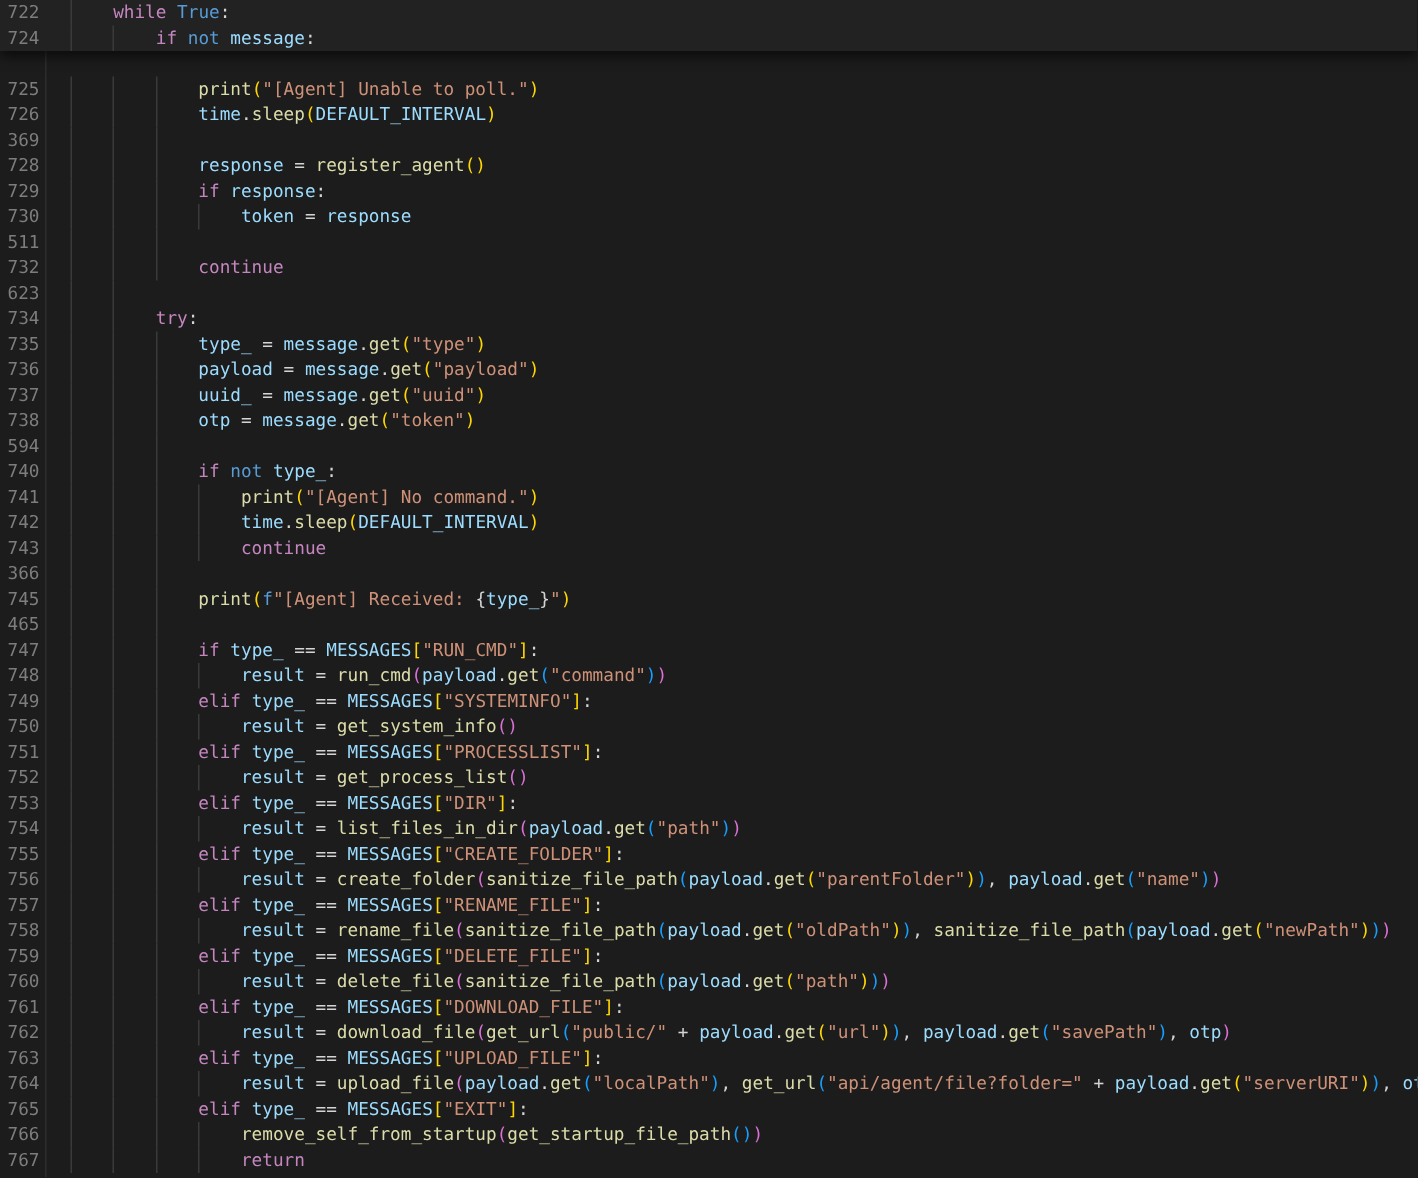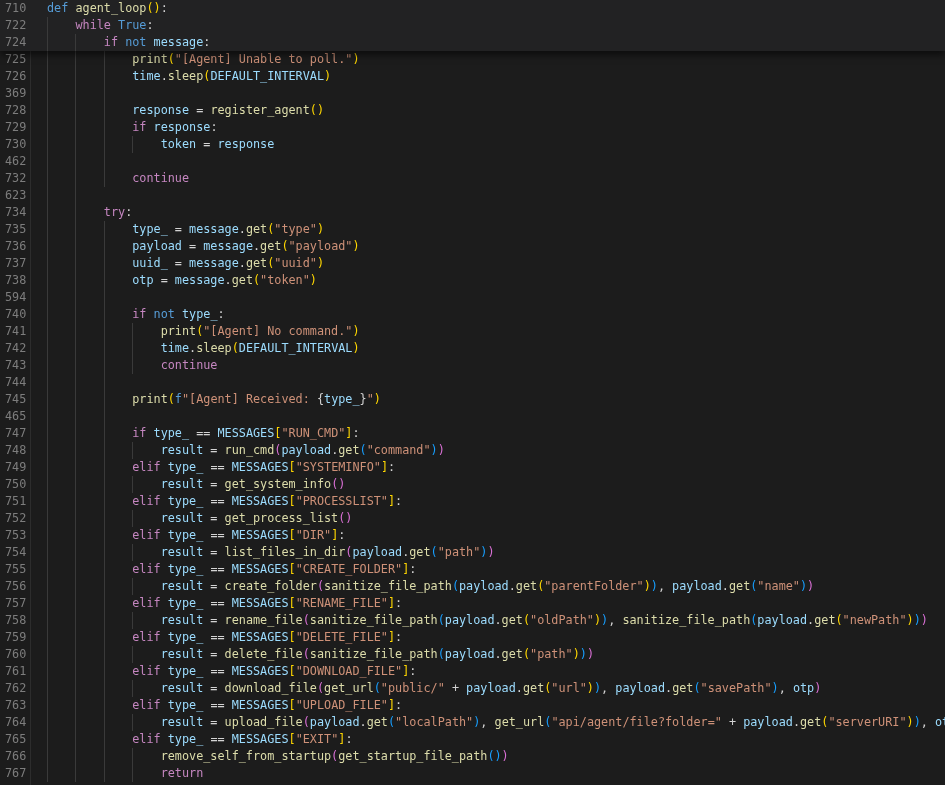--- a/index.html
+++ b/index.html
@@ -30,34 +30,34 @@
 
 <div id="editor" style="background: rgb(28, 28, 28);">
   <div id="gutter-sep" style="background: rgb(45, 45, 45);"></div>
   <div id="lines">
       <div class="row"><div class="guide" style="left: 47px; background: rgb(58, 58, 58);"></div><div class="guide" style="left: 75.4px; background: rgb(58, 58, 58);"></div><div class="guide" style="left: 103.8px; background: rgb(58, 58, 58);"></div><span class="ln" style="color: rgb(125, 125, 125);">725</span><span class="code"><span style="color: rgb(212, 212, 212);">            </span><span style="color: rgb(220, 220, 170);">print</span><span style="color: rgb(255, 215, 0);">(</span><span style="color: rgb(206, 145, 120);">"[Agent] Unable to poll."</span><span style="color: rgb(255, 215, 0);">)</span></span></div>
       <div class="row"><div class="guide" style="left: 47px; background: rgb(58, 58, 58);"></div><div class="guide" style="left: 75.4px; background: rgb(58, 58, 58);"></div><div class="guide" style="left: 103.8px; background: rgb(58, 58, 58);"></div><span class="ln" style="color: rgb(125, 125, 125);">726</span><span class="code"><span style="color: rgb(212, 212, 212);">            </span><span style="color: rgb(156, 220, 254);">time</span><span style="color: rgb(212, 212, 212);">.</span><span style="color: rgb(220, 220, 170);">sleep</span><span style="color: rgb(255, 215, 0);">(</span><span style="color: rgb(156, 220, 254);">DEFAULT_INTERVAL</span><span style="color: rgb(255, 215, 0);">)</span></span></div>
       <div class="row"><div class="guide" style="left: 47px; background: rgb(58, 58, 58);"></div><div class="guide" style="left: 75.4px; background: rgb(58, 58, 58);"></div><div class="guide" style="left: 103.8px; background: rgb(58, 58, 58);"></div><span class="ln" style="color: rgb(125, 125, 125);">369</span><span class="code"></span></div>
       <div class="row"><div class="guide" style="left: 47px; background: rgb(58, 58, 58);"></div><div class="guide" style="left: 75.4px; background: rgb(58, 58, 58);"></div><div class="guide" style="left: 103.8px; background: rgb(58, 58, 58);"></div><span class="ln" style="color: rgb(125, 125, 125);">728</span><span class="code"><span style="color: rgb(212, 212, 212);">            </span><span style="color: rgb(156, 220, 254);">response</span><span style="color: rgb(212, 212, 212);"> = </span><span style="color: rgb(220, 220, 170);">register_agent</span><span style="color: rgb(255, 215, 0);">()</span></span></div>
       <div class="row"><div class="guide" style="left: 47px; background: rgb(58, 58, 58);"></div><div class="guide" style="left: 75.4px; background: rgb(58, 58, 58);"></div><div class="guide" style="left: 103.8px; background: rgb(58, 58, 58);"></div><span class="ln" style="color: rgb(125, 125, 125);">729</span><span class="code"><span style="color: rgb(212, 212, 212);">            </span><span style="color: rgb(197, 134, 192);">if</span><span style="color: rgb(212, 212, 212);"> </span><span style="color: rgb(156, 220, 254);">response</span><span style="color: rgb(212, 212, 212);">:</span></span></div>
       <div class="row"><div class="guide" style="left: 47px; background: rgb(58, 58, 58);"></div><div class="guide" style="left: 75.4px; background: rgb(58, 58, 58);"></div><div class="guide" style="left: 103.8px; background: rgb(58, 58, 58);"></div><div class="guide" style="left: 132.2px; background: rgb(58, 58, 58);"></div><span class="ln" style="color: rgb(125, 125, 125);">730</span><span class="code"><span style="color: rgb(212, 212, 212);">                </span><span style="color: rgb(156, 220, 254);">token</span><span style="color: rgb(212, 212, 212);"> = </span><span style="color: rgb(156, 220, 254);">response</span></span></div>
-      <div class="row"><div class="guide" style="left: 47px; background: rgb(58, 58, 58);"></div><div class="guide" style="left: 75.4px; background: rgb(58, 58, 58);"></div><div class="guide" style="left: 103.8px; background: rgb(58, 58, 58);"></div><span class="ln" style="color: rgb(125, 125, 125);">462</span><span class="code"></span></div>
+      <div class="row"><div class="guide" style="left: 47px; background: rgb(58, 58, 58);"></div><div class="guide" style="left: 75.4px; background: rgb(58, 58, 58);"></div><div class="guide" style="left: 103.8px; background: rgb(58, 58, 58);"></div><span class="ln" style="color: rgb(125, 125, 125);">511</span><span class="code"></span></div>
       <div class="row"><div class="guide" style="left: 47px; background: rgb(58, 58, 58);"></div><div class="guide" style="left: 75.4px; background: rgb(58, 58, 58);"></div><div class="guide" style="left: 103.8px; background: rgb(58, 58, 58);"></div><span class="ln" style="color: rgb(125, 125, 125);">732</span><span class="code"><span style="color: rgb(212, 212, 212);">            </span><span style="color: rgb(197, 134, 192);">continue</span></span></div>
       <div class="row"><div class="guide" style="left: 47px; background: rgb(58, 58, 58);"></div><div class="guide" style="left: 75.4px; background: rgb(58, 58, 58);"></div><span class="ln" style="color: rgb(125, 125, 125);">623</span><span class="code"></span></div>
       <div class="row"><div class="guide" style="left: 47px; background: rgb(58, 58, 58);"></div><div class="guide" style="left: 75.4px; background: rgb(58, 58, 58);"></div><span class="ln" style="color: rgb(125, 125, 125);">734</span><span class="code"><span style="color: rgb(212, 212, 212);">        </span><span style="color: rgb(197, 134, 192);">try</span><span style="color: rgb(212, 212, 212);">:</span></span></div>
       <div class="row"><div class="guide" style="left: 47px; background: rgb(58, 58, 58);"></div><div class="guide" style="left: 75.4px; background: rgb(58, 58, 58);"></div><div class="guide" style="left: 103.8px; background: rgb(58, 58, 58);"></div><span class="ln" style="color: rgb(125, 125, 125);">735</span><span class="code"><span style="color: rgb(212, 212, 212);">            </span><span style="color: rgb(156, 220, 254);">type_</span><span style="color: rgb(212, 212, 212);"> = </span><span style="color: rgb(156, 220, 254);">message</span><span style="color: rgb(212, 212, 212);">.</span><span style="color: rgb(220, 220, 170);">get</span><span style="color: rgb(255, 215, 0);">(</span><span style="color: rgb(206, 145, 120);">"type"</span><span style="color: rgb(255, 215, 0);">)</span></span></div>
       <div class="row"><div class="guide" style="left: 47px; background: rgb(58, 58, 58);"></div><div class="guide" style="left: 75.4px; background: rgb(58, 58, 58);"></div><div class="guide" style="left: 103.8px; background: rgb(58, 58, 58);"></div><span class="ln" style="color: rgb(125, 125, 125);">736</span><span class="code"><span style="color: rgb(212, 212, 212);">            </span><span style="color: rgb(156, 220, 254);">payload</span><span style="color: rgb(212, 212, 212);"> = </span><span style="color: rgb(156, 220, 254);">message</span><span style="color: rgb(212, 212, 212);">.</span><span style="color: rgb(220, 220, 170);">get</span><span style="color: rgb(255, 215, 0);">(</span><span style="color: rgb(206, 145, 120);">"payload"</span><span style="color: rgb(255, 215, 0);">)</span></span></div>
       <div class="row"><div class="guide" style="left: 47px; background: rgb(58, 58, 58);"></div><div class="guide" style="left: 75.4px; background: rgb(58, 58, 58);"></div><div class="guide" style="left: 103.8px; background: rgb(58, 58, 58);"></div><span class="ln" style="color: rgb(125, 125, 125);">737</span><span class="code"><span style="color: rgb(212, 212, 212);">            </span><span style="color: rgb(156, 220, 254);">uuid_</span><span style="color: rgb(212, 212, 212);"> = </span><span style="color: rgb(156, 220, 254);">message</span><span style="color: rgb(212, 212, 212);">.</span><span style="color: rgb(220, 220, 170);">get</span><span style="color: rgb(255, 215, 0);">(</span><span style="color: rgb(206, 145, 120);">"uuid"</span><span style="color: rgb(255, 215, 0);">)</span></span></div>
       <div class="row"><div class="guide" style="left: 47px; background: rgb(58, 58, 58);"></div><div class="guide" style="left: 75.4px; background: rgb(58, 58, 58);"></div><div class="guide" style="left: 103.8px; background: rgb(58, 58, 58);"></div><span class="ln" style="color: rgb(125, 125, 125);">738</span><span class="code"><span style="color: rgb(212, 212, 212);">            </span><span style="color: rgb(156, 220, 254);">otp</span><span style="color: rgb(212, 212, 212);"> = </span><span style="color: rgb(156, 220, 254);">message</span><span style="color: rgb(212, 212, 212);">.</span><span style="color: rgb(220, 220, 170);">get</span><span style="color: rgb(255, 215, 0);">(</span><span style="color: rgb(206, 145, 120);">"token"</span><span style="color: rgb(255, 215, 0);">)</span></span></div>
       <div class="row"><div class="guide" style="left: 47px; background: rgb(58, 58, 58);"></div><div class="guide" style="left: 75.4px; background: rgb(58, 58, 58);"></div><div class="guide" style="left: 103.8px; background: rgb(58, 58, 58);"></div><span class="ln" style="color: rgb(125, 125, 125);">594</span><span class="code"></span></div>
       <div class="row"><div class="guide" style="left: 47px; background: rgb(58, 58, 58);"></div><div class="guide" style="left: 75.4px; background: rgb(58, 58, 58);"></div><div class="guide" style="left: 103.8px; background: rgb(58, 58, 58);"></div><span class="ln" style="color: rgb(125, 125, 125);">740</span><span class="code"><span style="color: rgb(212, 212, 212);">            </span><span style="color: rgb(197, 134, 192);">if</span><span style="color: rgb(212, 212, 212);"> </span><span style="color: rgb(86, 156, 214);">not</span><span style="color: rgb(212, 212, 212);"> </span><span style="color: rgb(156, 220, 254);">type_</span><span style="color: rgb(212, 212, 212);">:</span></span></div>
       <div class="row"><div class="guide" style="left: 47px; background: rgb(58, 58, 58);"></div><div class="guide" style="left: 75.4px; background: rgb(58, 58, 58);"></div><div class="guide" style="left: 103.8px; background: rgb(58, 58, 58);"></div><div class="guide" style="left: 132.2px; background: rgb(58, 58, 58);"></div><span class="ln" style="color: rgb(125, 125, 125);">741</span><span class="code"><span style="color: rgb(212, 212, 212);">                </span><span style="color: rgb(220, 220, 170);">print</span><span style="color: rgb(255, 215, 0);">(</span><span style="color: rgb(206, 145, 120);">"[Agent] No command."</span><span style="color: rgb(255, 215, 0);">)</span></span></div>
       <div class="row"><div class="guide" style="left: 47px; background: rgb(58, 58, 58);"></div><div class="guide" style="left: 75.4px; background: rgb(58, 58, 58);"></div><div class="guide" style="left: 103.8px; background: rgb(58, 58, 58);"></div><div class="guide" style="left: 132.2px; background: rgb(58, 58, 58);"></div><span class="ln" style="color: rgb(125, 125, 125);">742</span><span class="code"><span style="color: rgb(212, 212, 212);">                </span><span style="color: rgb(156, 220, 254);">time</span><span style="color: rgb(212, 212, 212);">.</span><span style="color: rgb(220, 220, 170);">sleep</span><span style="color: rgb(255, 215, 0);">(</span><span style="color: rgb(156, 220, 254);">DEFAULT_INTERVAL</span><span style="color: rgb(255, 215, 0);">)</span></span></div>
       <div class="row"><div class="guide" style="left: 47px; background: rgb(58, 58, 58);"></div><div class="guide" style="left: 75.4px; background: rgb(58, 58, 58);"></div><div class="guide" style="left: 103.8px; background: rgb(58, 58, 58);"></div><div class="guide" style="left: 132.2px; background: rgb(58, 58, 58);"></div><span class="ln" style="color: rgb(125, 125, 125);">743</span><span class="code"><span style="color: rgb(212, 212, 212);">                </span><span style="color: rgb(197, 134, 192);">continue</span></span></div>
-      <div class="row"><div class="guide" style="left: 47px; background: rgb(58, 58, 58);"></div><div class="guide" style="left: 75.4px; background: rgb(58, 58, 58);"></div><div class="guide" style="left: 103.8px; background: rgb(58, 58, 58);"></div><span class="ln" style="color: rgb(125, 125, 125);">744</span><span class="code"></span></div>
+      <div class="row"><div class="guide" style="left: 47px; background: rgb(58, 58, 58);"></div><div class="guide" style="left: 75.4px; background: rgb(58, 58, 58);"></div><div class="guide" style="left: 103.8px; background: rgb(58, 58, 58);"></div><span class="ln" style="color: rgb(125, 125, 125);">366</span><span class="code"></span></div>
       <div class="row"><div class="guide" style="left: 47px; background: rgb(58, 58, 58);"></div><div class="guide" style="left: 75.4px; background: rgb(58, 58, 58);"></div><div class="guide" style="left: 103.8px; background: rgb(58, 58, 58);"></div><span class="ln" style="color: rgb(125, 125, 125);">745</span><span class="code"><span style="color: rgb(212, 212, 212);">            </span><span style="color: rgb(220, 220, 170);">print</span><span style="color: rgb(255, 215, 0);">(</span><span style="color: rgb(86, 156, 214);">f</span><span style="color: rgb(206, 145, 120);">"[Agent] Received: </span><span style="color: rgb(212, 212, 212);">{</span><span style="color: rgb(156, 220, 254);">type_</span><span style="color: rgb(212, 212, 212);">}</span><span style="color: rgb(206, 145, 120);">"</span><span style="color: rgb(255, 215, 0);">)</span></span></div>
       <div class="row"><div class="guide" style="left: 47px; background: rgb(58, 58, 58);"></div><div class="guide" style="left: 75.4px; background: rgb(58, 58, 58);"></div><div class="guide" style="left: 103.8px; background: rgb(58, 58, 58);"></div><span class="ln" style="color: rgb(125, 125, 125);">465</span><span class="code"></span></div>
       <div class="row"><div class="guide" style="left: 47px; background: rgb(58, 58, 58);"></div><div class="guide" style="left: 75.4px; background: rgb(58, 58, 58);"></div><div class="guide" style="left: 103.8px; background: rgb(58, 58, 58);"></div><span class="ln" style="color: rgb(125, 125, 125);">747</span><span class="code"><span style="color: rgb(212, 212, 212);">            </span><span style="color: rgb(197, 134, 192);">if</span><span style="color: rgb(212, 212, 212);"> </span><span style="color: rgb(156, 220, 254);">type_</span><span style="color: rgb(212, 212, 212);"> == </span><span style="color: rgb(156, 220, 254);">MESSAGES</span><span style="color: rgb(255, 215, 0);">[</span><span style="color: rgb(206, 145, 120);">"RUN_CMD"</span><span style="color: rgb(255, 215, 0);">]</span><span style="color: rgb(212, 212, 212);">:</span></span></div>
       <div class="row"><div class="guide" style="left: 47px; background: rgb(58, 58, 58);"></div><div class="guide" style="left: 75.4px; background: rgb(58, 58, 58);"></div><div class="guide" style="left: 103.8px; background: rgb(58, 58, 58);"></div><div class="guide" style="left: 132.2px; background: rgb(58, 58, 58);"></div><span class="ln" style="color: rgb(125, 125, 125);">748</span><span class="code"><span style="color: rgb(212, 212, 212);">                </span><span style="color: rgb(156, 220, 254);">result</span><span style="color: rgb(212, 212, 212);"> = </span><span style="color: rgb(220, 220, 170);">run_cmd</span><span style="color: rgb(218, 112, 214);">(</span><span style="color: rgb(156, 220, 254);">payload</span><span style="color: rgb(212, 212, 212);">.</span><span style="color: rgb(220, 220, 170);">get</span><span style="color: rgb(23, 159, 255);">(</span><span style="color: rgb(206, 145, 120);">"command"</span><span style="color: rgb(23, 159, 255);">)</span><span style="color: rgb(218, 112, 214);">)</span></span></div>
       <div class="row"><div class="guide" style="left: 47px; background: rgb(58, 58, 58);"></div><div class="guide" style="left: 75.4px; background: rgb(58, 58, 58);"></div><div class="guide" style="left: 103.8px; background: rgb(58, 58, 58);"></div><span class="ln" style="color: rgb(125, 125, 125);">749</span><span class="code"><span style="color: rgb(212, 212, 212);">            </span><span style="color: rgb(197, 134, 192);">elif</span><span style="color: rgb(212, 212, 212);"> </span><span style="color: rgb(156, 220, 254);">type_</span><span style="color: rgb(212, 212, 212);"> == </span><span style="color: rgb(156, 220, 254);">MESSAGES</span><span style="color: rgb(255, 215, 0);">[</span><span style="color: rgb(206, 145, 120);">"SYSTEMINFO"</span><span style="color: rgb(255, 215, 0);">]</span><span style="color: rgb(212, 212, 212);">:</span></span></div>
       <div class="row"><div class="guide" style="left: 47px; background: rgb(58, 58, 58);"></div><div class="guide" style="left: 75.4px; background: rgb(58, 58, 58);"></div><div class="guide" style="left: 103.8px; background: rgb(58, 58, 58);"></div><div class="guide" style="left: 132.2px; background: rgb(58, 58, 58);"></div><span class="ln" style="color: rgb(125, 125, 125);">750</span><span class="code"><span style="color: rgb(212, 212, 212);">                </span><span style="color: rgb(156, 220, 254);">result</span><span style="color: rgb(212, 212, 212);"> = </span><span style="color: rgb(220, 220, 170);">get_system_info</span><span style="color: rgb(218, 112, 214);">()</span></span></div>
       <div class="row"><div class="guide" style="left: 47px; background: rgb(58, 58, 58);"></div><div class="guide" style="left: 75.4px; background: rgb(58, 58, 58);"></div><div class="guide" style="left: 103.8px; background: rgb(58, 58, 58);"></div><span class="ln" style="color: rgb(125, 125, 125);">751</span><span class="code"><span style="color: rgb(212, 212, 212);">            </span><span style="color: rgb(197, 134, 192);">elif</span><span style="color: rgb(212, 212, 212);"> </span><span style="color: rgb(156, 220, 254);">type_</span><span style="color: rgb(212, 212, 212);"> == </span><span style="color: rgb(156, 220, 254);">MESSAGES</span><span style="color: rgb(255, 215, 0);">[</span><span style="color: rgb(206, 145, 120);">"PROCESSLIST"</span><span style="color: rgb(255, 215, 0);">]</span><span style="color: rgb(212, 212, 212);">:</span></span></div>
       <div class="row"><div class="guide" style="left: 47px; background: rgb(58, 58, 58);"></div><div class="guide" style="left: 75.4px; background: rgb(58, 58, 58);"></div><div class="guide" style="left: 103.8px; background: rgb(58, 58, 58);"></div><div class="guide" style="left: 132.2px; background: rgb(58, 58, 58);"></div><span class="ln" style="color: rgb(125, 125, 125);">752</span><span class="code"><span style="color: rgb(212, 212, 212);">                </span><span style="color: rgb(156, 220, 254);">result</span><span style="color: rgb(212, 212, 212);"> = </span><span style="color: rgb(220, 220, 170);">get_process_list</span><span style="color: rgb(218, 112, 214);">()</span></span></div>
       <div class="row"><div class="guide" style="left: 47px; background: rgb(58, 58, 58);"></div><div class="guide" style="left: 75.4px; background: rgb(58, 58, 58);"></div><div class="guide" style="left: 103.8px; background: rgb(58, 58, 58);"></div><span class="ln" style="color: rgb(125, 125, 125);">753</span><span class="code"><span style="color: rgb(212, 212, 212);">            </span><span style="color: rgb(197, 134, 192);">elif</span><span style="color: rgb(212, 212, 212);"> </span><span style="color: rgb(156, 220, 254);">type_</span><span style="color: rgb(212, 212, 212);"> == </span><span style="color: rgb(156, 220, 254);">MESSAGES</span><span style="color: rgb(255, 215, 0);">[</span><span style="color: rgb(206, 145, 120);">"DIR"</span><span style="color: rgb(255, 215, 0);">]</span><span style="color: rgb(212, 212, 212);">:</span></span></div>
       <div class="row"><div class="guide" style="left: 47px; background: rgb(58, 58, 58);"></div><div class="guide" style="left: 75.4px; background: rgb(58, 58, 58);"></div><div class="guide" style="left: 103.8px; background: rgb(58, 58, 58);"></div><div class="guide" style="left: 132.2px; background: rgb(58, 58, 58);"></div><span class="ln" style="color: rgb(125, 125, 125);">754</span><span class="code"><span style="color: rgb(212, 212, 212);">                </span><span style="color: rgb(156, 220, 254);">result</span><span style="color: rgb(212, 212, 212);"> = </span><span style="color: rgb(220, 220, 170);">list_files_in_dir</span><span style="color: rgb(218, 112, 214);">(</span><span style="color: rgb(156, 220, 254);">payload</span><span style="color: rgb(212, 212, 212);">.</span><span style="color: rgb(220, 220, 170);">get</span><span style="color: rgb(23, 159, 255);">(</span><span style="color: rgb(206, 145, 120);">"path"</span><span style="color: rgb(23, 159, 255);">)</span><span style="color: rgb(218, 112, 214);">)</span></span></div>
@@ -69,17 +69,16 @@
       <div class="row"><div class="guide" style="left: 47px; background: rgb(58, 58, 58);"></div><div class="guide" style="left: 75.4px; background: rgb(58, 58, 58);"></div><div class="guide" style="left: 103.8px; background: rgb(58, 58, 58);"></div><div class="guide" style="left: 132.2px; background: rgb(58, 58, 58);"></div><span class="ln" style="color: rgb(125, 125, 125);">760</span><span class="code"><span style="color: rgb(212, 212, 212);">                </span><span style="color: rgb(156, 220, 254);">result</span><span style="color: rgb(212, 212, 212);"> = </span><span style="color: rgb(220, 220, 170);">delete_file</span><span style="color: rgb(218, 112, 214);">(</span><span style="color: rgb(220, 220, 170);">sanitize_file_path</span><span style="color: rgb(23, 159, 255);">(</span><span style="color: rgb(156, 220, 254);">payload</span><span style="color: rgb(212, 212, 212);">.</span><span style="color: rgb(220, 220, 170);">get</span><span style="color: rgb(255, 215, 0);">(</span><span style="color: rgb(206, 145, 120);">"path"</span><span style="color: rgb(255, 215, 0);">)</span><span style="color: rgb(23, 159, 255);">)</span><span style="color: rgb(218, 112, 214);">)</span></span></div>
       <div class="row"><div class="guide" style="left: 47px; background: rgb(58, 58, 58);"></div><div class="guide" style="left: 75.4px; background: rgb(58, 58, 58);"></div><div class="guide" style="left: 103.8px; background: rgb(58, 58, 58);"></div><span class="ln" style="color: rgb(125, 125, 125);">761</span><span class="code"><span style="color: rgb(212, 212, 212);">            </span><span style="color: rgb(197, 134, 192);">elif</span><span style="color: rgb(212, 212, 212);"> </span><span style="color: rgb(156, 220, 254);">type_</span><span style="color: rgb(212, 212, 212);"> == </span><span style="color: rgb(156, 220, 254);">MESSAGES</span><span style="color: rgb(255, 215, 0);">[</span><span style="color: rgb(206, 145, 120);">"DOWNLOAD_FILE"</span><span style="color: rgb(255, 215, 0);">]</span><span style="color: rgb(212, 212, 212);">:</span></span></div>
       <div class="row"><div class="guide" style="left: 47px; background: rgb(58, 58, 58);"></div><div class="guide" style="left: 75.4px; background: rgb(58, 58, 58);"></div><div class="guide" style="left: 103.8px; background: rgb(58, 58, 58);"></div><div class="guide" style="left: 132.2px; background: rgb(58, 58, 58);"></div><span class="ln" style="color: rgb(125, 125, 125);">762</span><span class="code"><span style="color: rgb(212, 212, 212);">                </span><span style="color: rgb(156, 220, 254);">result</span><span style="color: rgb(212, 212, 212);"> = </span><span style="color: rgb(220, 220, 170);">download_file</span><span style="color: rgb(218, 112, 214);">(</span><span style="color: rgb(220, 220, 170);">get_url</span><span style="color: rgb(23, 159, 255);">(</span><span style="color: rgb(206, 145, 120);">"public/"</span><span style="color: rgb(212, 212, 212);"> + </span><span style="color: rgb(156, 220, 254);">payload</span><span style="color: rgb(212, 212, 212);">.</span><span style="color: rgb(220, 220, 170);">get</span><span style="color: rgb(255, 215, 0);">(</span><span style="color: rgb(206, 145, 120);">"url"</span><span style="color: rgb(255, 215, 0);">)</span><span style="color: rgb(23, 159, 255);">)</span><span style="color: rgb(212, 212, 212);">, </span><span style="color: rgb(156, 220, 254);">payload</span><span style="color: rgb(212, 212, 212);">.</span><span style="color: rgb(220, 220, 170);">get</span><span style="color: rgb(23, 159, 255);">(</span><span style="color: rgb(206, 145, 120);">"savePath"</span><span style="color: rgb(23, 159, 255);">)</span><span style="color: rgb(212, 212, 212);">, </span><span style="color: rgb(156, 220, 254);">otp</span><span style="color: rgb(218, 112, 214);">)</span></span></div>
       <div class="row"><div class="guide" style="left: 47px; background: rgb(58, 58, 58);"></div><div class="guide" style="left: 75.4px; background: rgb(58, 58, 58);"></div><div class="guide" style="left: 103.8px; background: rgb(58, 58, 58);"></div><span class="ln" style="color: rgb(125, 125, 125);">763</span><span class="code"><span style="color: rgb(212, 212, 212);">            </span><span style="color: rgb(197, 134, 192);">elif</span><span style="color: rgb(212, 212, 212);"> </span><span style="color: rgb(156, 220, 254);">type_</span><span style="color: rgb(212, 212, 212);"> == </span><span style="color: rgb(156, 220, 254);">MESSAGES</span><span style="color: rgb(255, 215, 0);">[</span><span style="color: rgb(206, 145, 120);">"UPLOAD_FILE"</span><span style="color: rgb(255, 215, 0);">]</span><span style="color: rgb(212, 212, 212);">:</span></span></div>
       <div class="row"><div class="guide" style="left: 47px; background: rgb(58, 58, 58);"></div><div class="guide" style="left: 75.4px; background: rgb(58, 58, 58);"></div><div class="guide" style="left: 103.8px; background: rgb(58, 58, 58);"></div><div class="guide" style="left: 132.2px; background: rgb(58, 58, 58);"></div><span class="ln" style="color: rgb(125, 125, 125);">764</span><span class="code"><span style="color: rgb(212, 212, 212);">                </span><span style="color: rgb(156, 220, 254);">result</span><span style="color: rgb(212, 212, 212);"> = </span><span style="color: rgb(220, 220, 170);">upload_file</span><span style="color: rgb(218, 112, 214);">(</span><span style="color: rgb(156, 220, 254);">payload</span><span style="color: rgb(212, 212, 212);">.</span><span style="color: rgb(220, 220, 170);">get</span><span style="color: rgb(23, 159, 255);">(</span><span style="color: rgb(206, 145, 120);">"localPath"</span><span style="color: rgb(23, 159, 255);">)</span><span style="color: rgb(212, 212, 212);">, </span><span style="color: rgb(220, 220, 170);">get_url</span><span style="color: rgb(23, 159, 255);">(</span><span style="color: rgb(206, 145, 120);">"api/agent/file?folder="</span><span style="color: rgb(212, 212, 212);"> + </span><span style="color: rgb(156, 220, 254);">payload</span><span style="color: rgb(212, 212, 212);">.</span><span style="color: rgb(220, 220, 170);">get</span><span style="color: rgb(255, 215, 0);">(</span><span style="color: rgb(206, 145, 120);">"serverURI"</span><span style="color: rgb(255, 215, 0);">)</span><span style="color: rgb(23, 159, 255);">)</span><span style="color: rgb(212, 212, 212);">, </span><span style="color: rgb(156, 220, 254);">otp</span></span></div>
       <div class="row"><div class="guide" style="left: 47px; background: rgb(58, 58, 58);"></div><div class="guide" style="left: 75.4px; background: rgb(58, 58, 58);"></div><div class="guide" style="left: 103.8px; background: rgb(58, 58, 58);"></div><span class="ln" style="color: rgb(125, 125, 125);">765</span><span class="code"><span style="color: rgb(212, 212, 212);">            </span><span style="color: rgb(197, 134, 192);">elif</span><span style="color: rgb(212, 212, 212);"> </span><span style="color: rgb(156, 220, 254);">type_</span><span style="color: rgb(212, 212, 212);"> == </span><span style="color: rgb(156, 220, 254);">MESSAGES</span><span style="color: rgb(255, 215, 0);">[</span><span style="color: rgb(206, 145, 120);">"EXIT"</span><span style="color: rgb(255, 215, 0);">]</span><span style="color: rgb(212, 212, 212);">:</span></span></div>
       <div class="row"><div class="guide" style="left: 47px; background: rgb(58, 58, 58);"></div><div class="guide" style="left: 75.4px; background: rgb(58, 58, 58);"></div><div class="guide" style="left: 103.8px; background: rgb(58, 58, 58);"></div><div class="guide" style="left: 132.2px; background: rgb(58, 58, 58);"></div><span class="ln" style="color: rgb(125, 125, 125);">766</span><span class="code"><span style="color: rgb(212, 212, 212);">                </span><span style="color: rgb(220, 220, 170);">remove_self_from_startup</span><span style="color: rgb(218, 112, 214);">(</span><span style="color: rgb(220, 220, 170);">get_startup_file_path</span><span style="color: rgb(23, 159, 255);">()</span><span style="color: rgb(218, 112, 214);">)</span></span></div>
       <div class="row"><div class="guide" style="left: 47px; background: rgb(58, 58, 58);"></div><div class="guide" style="left: 75.4px; background: rgb(58, 58, 58);"></div><div class="guide" style="left: 103.8px; background: rgb(58, 58, 58);"></div><div class="guide" style="left: 132.2px; background: rgb(58, 58, 58);"></div><span class="ln" style="color: rgb(125, 125, 125);">767</span><span class="code"><span style="color: rgb(212, 212, 212);">                </span><span style="color: rgb(197, 134, 192);">return</span></span></div>
     </div>
   <div id="sticky" style="background: rgb(34, 34, 35);">
-      <div class="row"><span class="ln" style="color: rgb(125, 125, 125);">710</span><span class="code"><span style="color: rgb(86, 156, 214);">def</span><span style="color: rgb(212, 212, 212);"> </span><span style="color: rgb(220, 220, 170);">agent_loop</span><span style="color: rgb(255, 215, 0);">()</span><span style="color: rgb(212, 212, 212);">:</span></span></div>
       <div class="row"><div class="guide" style="left: 47px; background: rgb(58, 58, 58);"></div><span class="ln" style="color: rgb(125, 125, 125);">722</span><span class="code"><span style="color: rgb(212, 212, 212);">    </span><span style="color: rgb(197, 134, 192);">while</span><span style="color: rgb(212, 212, 212);"> </span><span style="color: rgb(86, 156, 214);">True</span><span style="color: rgb(212, 212, 212);">:</span></span></div>
       <div class="row"><div class="guide" style="left: 47px; background: rgb(58, 58, 58);"></div><div class="guide" style="left: 75.4px; background: rgb(58, 58, 58);"></div><span class="ln" style="color: rgb(125, 125, 125);">724</span><span class="code"><span style="color: rgb(212, 212, 212);">        </span><span style="color: rgb(197, 134, 192);">if</span><span style="color: rgb(212, 212, 212);"> </span><span style="color: rgb(86, 156, 214);">not</span><span style="color: rgb(212, 212, 212);"> </span><span style="color: rgb(156, 220, 254);">message</span><span style="color: rgb(212, 212, 212);">:</span></span></div>
     </div>
 </div>
 
 </body></html>

